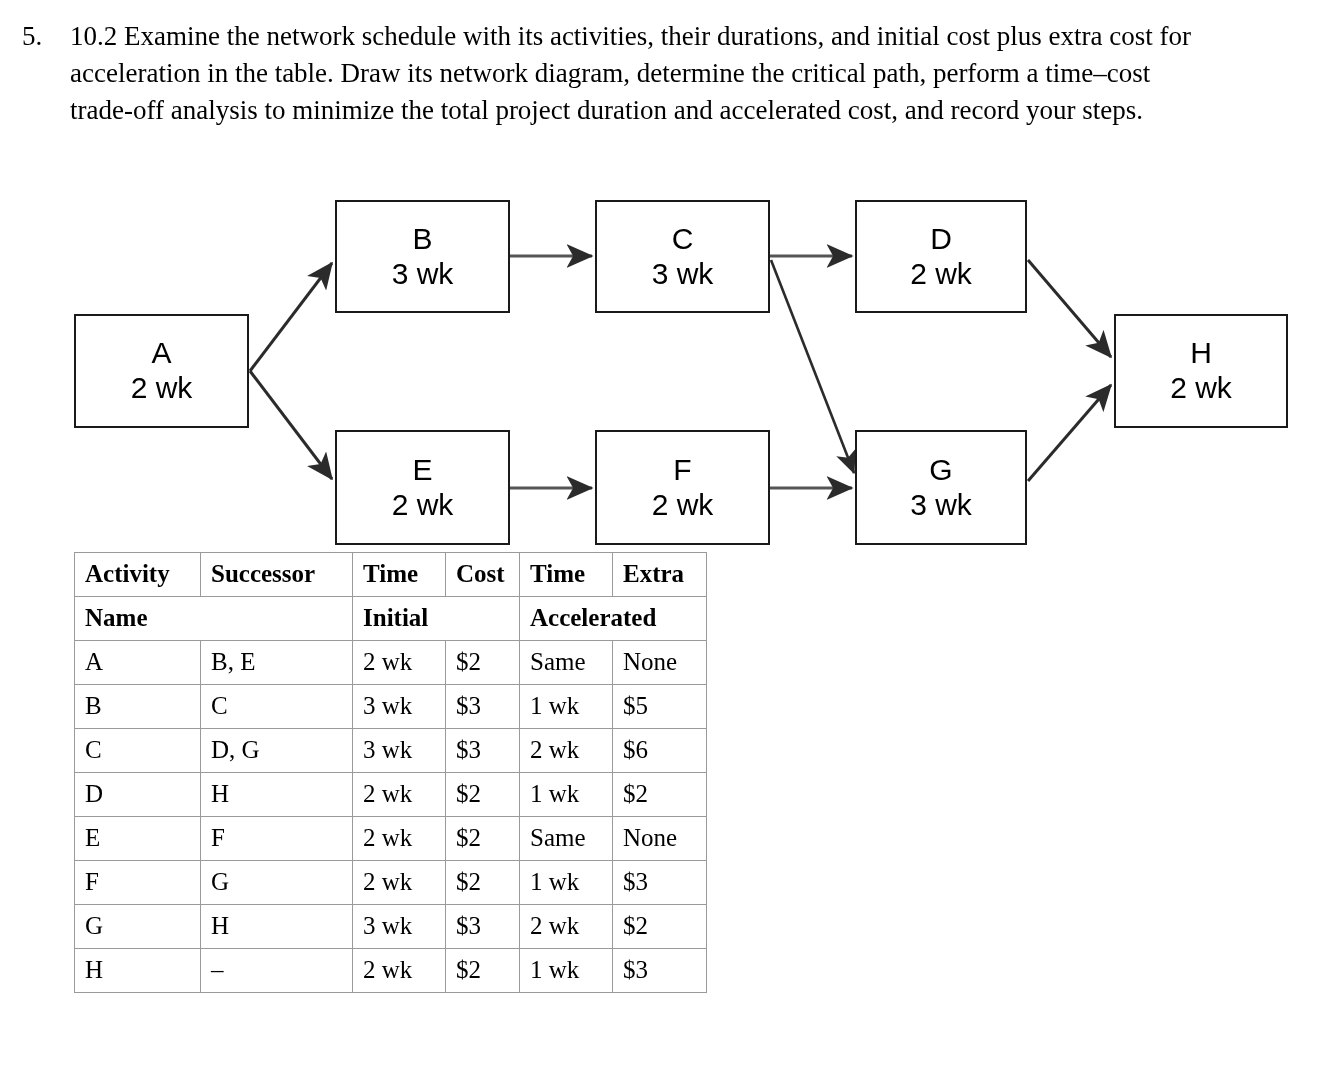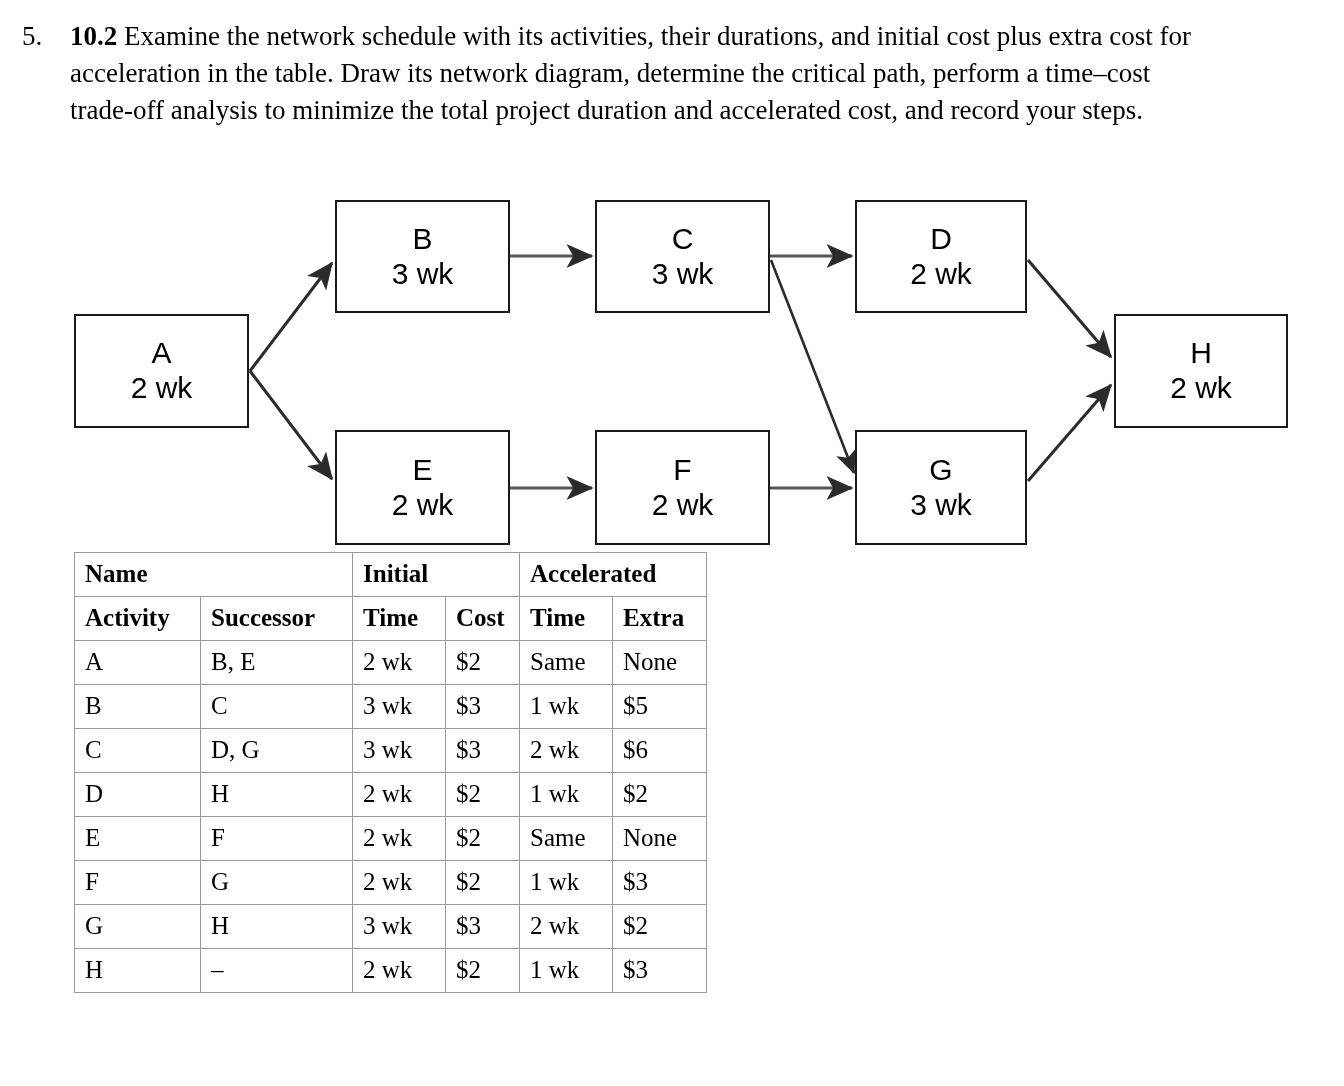--- a/index.html
+++ b/index.html
@@ -37,21 +37,21 @@
   #question-text {
     position: absolute;
     left: 70px;
     top: 18px;
     width: 1140px;
     font-size: 27px;
     line-height: 37px;
     text-align: left;
   }
   #question-code {
-    font-weight: bold;
+    font-weight: normal;
   }
 
   
   #network-diagram {
     position: absolute;
     left: 0;
     top: 185px;
     width: 1344px;
     height: 375px;
   }
@@ -193,32 +193,32 @@
     <colgroup>
       <col class="col-activity">
       <col class="col-successor">
       <col class="col-itime">
       <col class="col-icost">
       <col class="col-atime">
       <col class="col-aextra">
     </colgroup>
     <thead>
       <tr>
-        <th colspan="2">Name</th>
-        <th colspan="2">Initial</th>
-        <th colspan="2">Accelerated</th>
-      </tr>
-      <tr>
         <th>Activity</th>
         <th>Successor</th>
         <th>Time</th>
         <th>Cost</th>
         <th>Time</th>
         <th>Extra</th>
       </tr>
+      <tr>
+        <th colspan="2">Name</th>
+        <th colspan="2">Initial</th>
+        <th colspan="2">Accelerated</th>
+      </tr>
     </thead>
     <tbody>
       <tr>
         <td>A</td>
         <td>B, E</td>
         <td>2 wk</td>
         <td>$2</td>
         <td>Same</td>
         <td>None</td>
       </tr>

